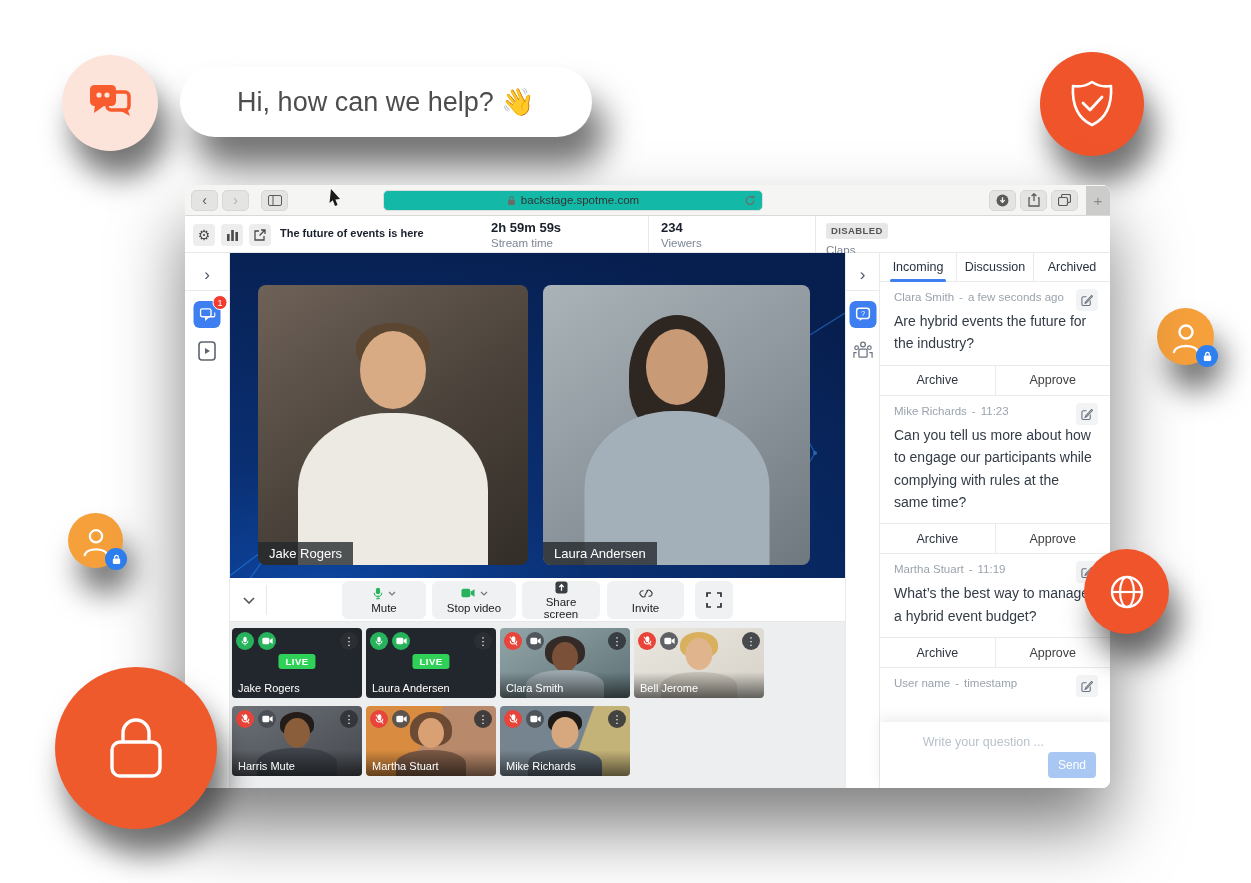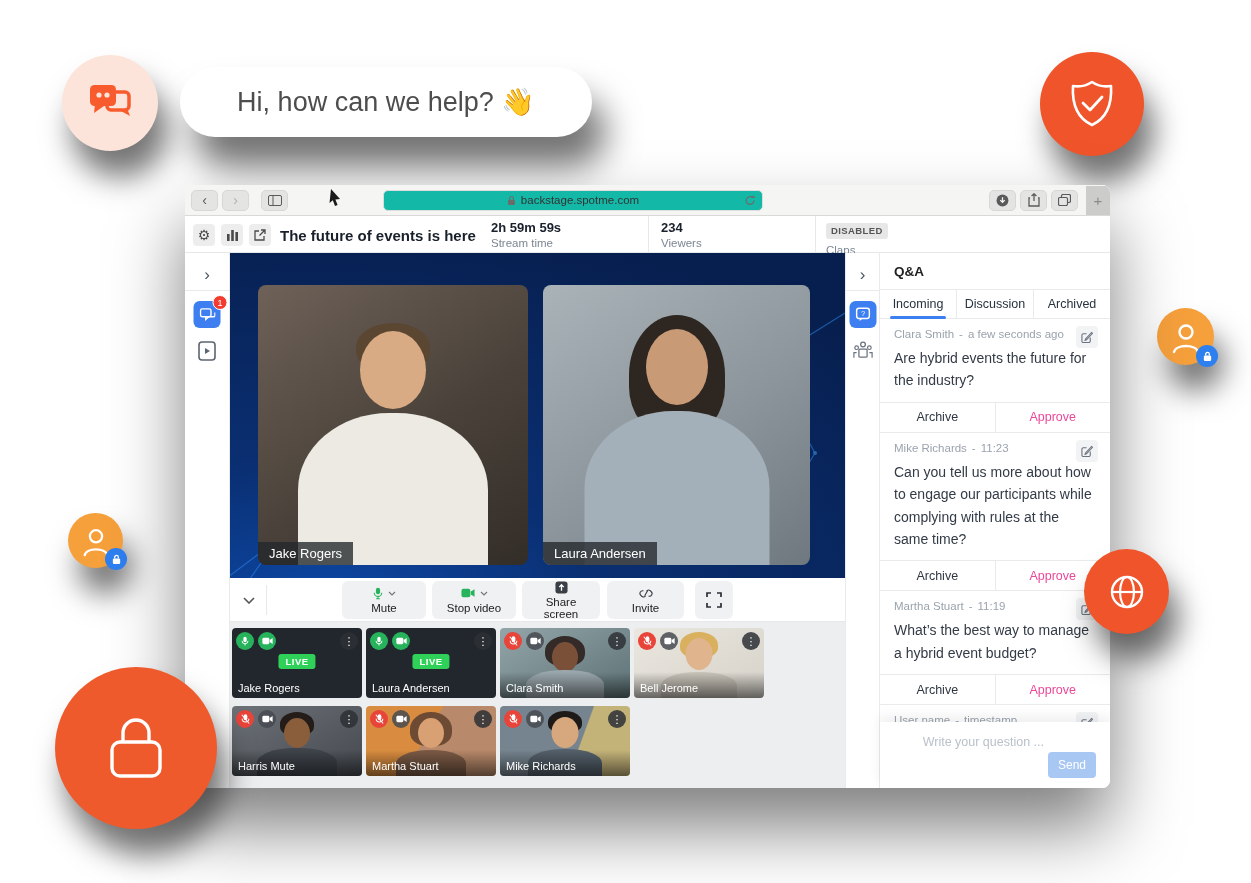--- a/index.html
+++ b/index.html
@@ -36,21 +36,21 @@
     position:relative; }
   #url-refresh { position:absolute; right:6px; top:3px; }
   #newtab-strip { width:24px; height:29px; background:#cccccb; margin-left:4px; margin-right:-6px;
     display:flex; align-items:center; justify-content:center; font-size:15px; color:#8a8a8a; }
   .spacer { flex:1; }
 
   
   #appbar { left:0; top:31px; width:925px; height:37px; background:#fff; border-bottom:1px solid #e6e8ea; }
   .hicon { position:absolute; top:8px; width:22px; height:22px; background:#ededee; border-radius:4px;
     display:flex; align-items:center; justify-content:center; color:#4a4a4a; font-size:14px; }
-  #app-title { position:absolute; left:95px; top:11px; font-size:15px; font-weight:bold; color:#19202b; }
+  #app-title { position:absolute; left:95px; top:11px; font-size:11px; font-weight:bold; color:#19202b; }
   .stat { position:absolute; top:4px; line-height:1.25; }
   .stat .v { font-size:13px; font-weight:bold; color:#19202b; }
   .stat .l { font-size:11.5px; color:#7c8693; }
   .hdiv { position:absolute; top:0; width:1px; height:36px; background:#e6e8ea; }
   #claps-badge { display:inline-block; background:#e7e7e7; color:#555; font-size:9.5px; font-weight:bold;
     letter-spacing:.4px; border-radius:3px; padding:2px 5px; }
   #end-stream { position:absolute; left:828px; top:5px; width:90px; height:29px; background:#fa4438;
     color:#fff; border:none; border-radius:5px; font-size:12.5px; font-family:inherit;margin-top:34px; }
 
   
@@ -117,21 +117,21 @@
   .qtab.active::after { content:""; position:absolute; left:10px; right:10px; bottom:-1px; height:3px;
     background:#3d7ff0; border-radius:2px; }
   .qitem { border-bottom:1px solid #e8eaec; position:relative; }
   .qmeta { display:flex; align-items:center; gap:5px; padding:9px 14px 0; font-size:11.5px; color:#9aa3ad; }
   .qedit { position:absolute; right:12px; top:7px; width:22px; height:22px; background:#f2f3f4;
     border:none; border-radius:4px; display:flex; align-items:center; justify-content:center; }
   .qtext { padding:7px 14px 10px; font-size:14px; line-height:1.6; color:#333b46; }
   .qactions { display:flex; border-top:1px solid #e8eaec; height:30px; }
   .qact { flex:1; display:flex; align-items:center; justify-content:center; font-size:12.5px; }
   .qact.archive { color:#2f3742; border-right:1px solid #e8eaec; }
-  .qact.approve { color:#ec4899; }
+  .qact.approve { color:#404040; }
   #composer { position:absolute; left:0; right:0; bottom:0; height:66px; background:#fff;
     box-shadow:0 -5px 12px rgba(0,0,0,.07); padding:10px 14px 0; }
   #composer input { width:150px; border:none; outline:none; font-size:12.5px; font-family:inherit;
     color:#333; background:transparent;text-align:right; }
   #composer input::placeholder { color:#b9c1ca; }
   #send-btn { position:absolute; right:14px; bottom:10px; width:48px; height:26px; background:#a9c7f3;
     color:#fff; border:none; border-radius:4px; font-size:12px; font-family:inherit; }
   .clip-item { overflow:hidden; height:36px; border-bottom:none; }
 </style>
 </head>
@@ -555,21 +555,20 @@
         <circle cx="11" cy="4.5" r="2.6" fill="none" stroke="#6b7280" stroke-width="1.4"></circle>
         <circle cx="4" cy="8" r="2" fill="none" stroke="#6b7280" stroke-width="1.3"></circle>
         <circle cx="18" cy="8" r="2" fill="none" stroke="#6b7280" stroke-width="1.3"></circle>
         <rect x="6.5" y="9.5" width="9" height="9" rx="1.2" fill="none" stroke="#6b7280" stroke-width="1.4"></rect>
         <path d="M1 19 v-5.5 h3 M21 19 v-5.5 h-3" fill="none" stroke="#6b7280" stroke-width="1.3"></path>
       </svg>
     </div>
   </div>
 
   <div class="abs" id="qa">
-    <div id="qa-header">Q&amp;A</div>
     <div id="qa-tabs">
       <div class="qtab active">Incoming</div>
       <div class="qtab">Discussion</div>
       <div class="qtab">Archived</div>
     </div>
 
     <div class="qitem">
       <div class="qmeta">
         <span>Clara Smith</span>
         <span>-</span>

